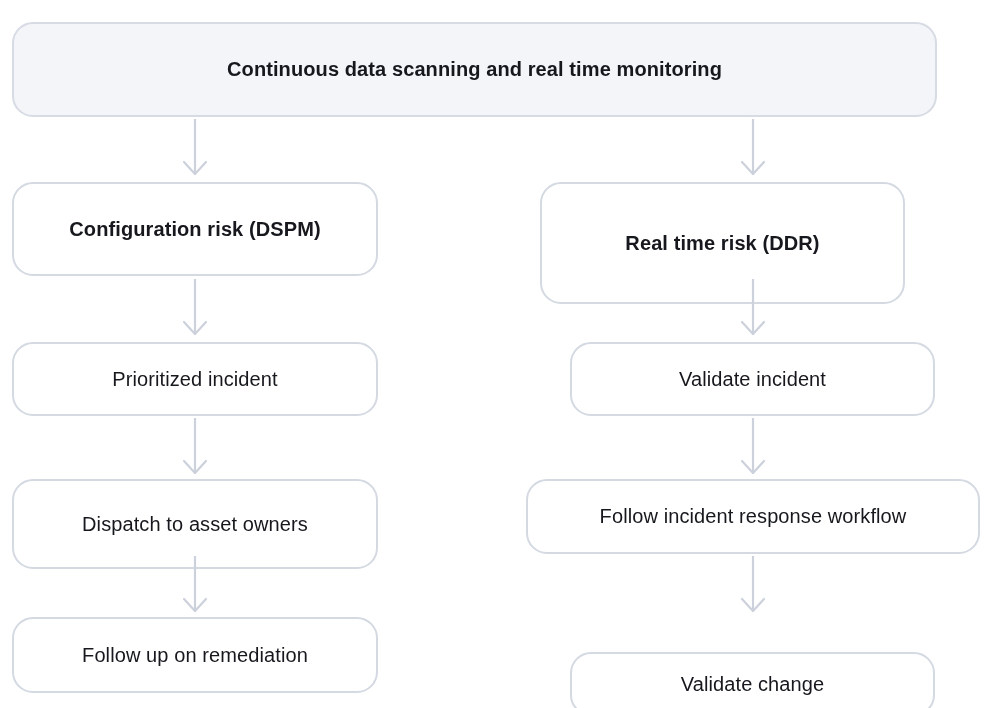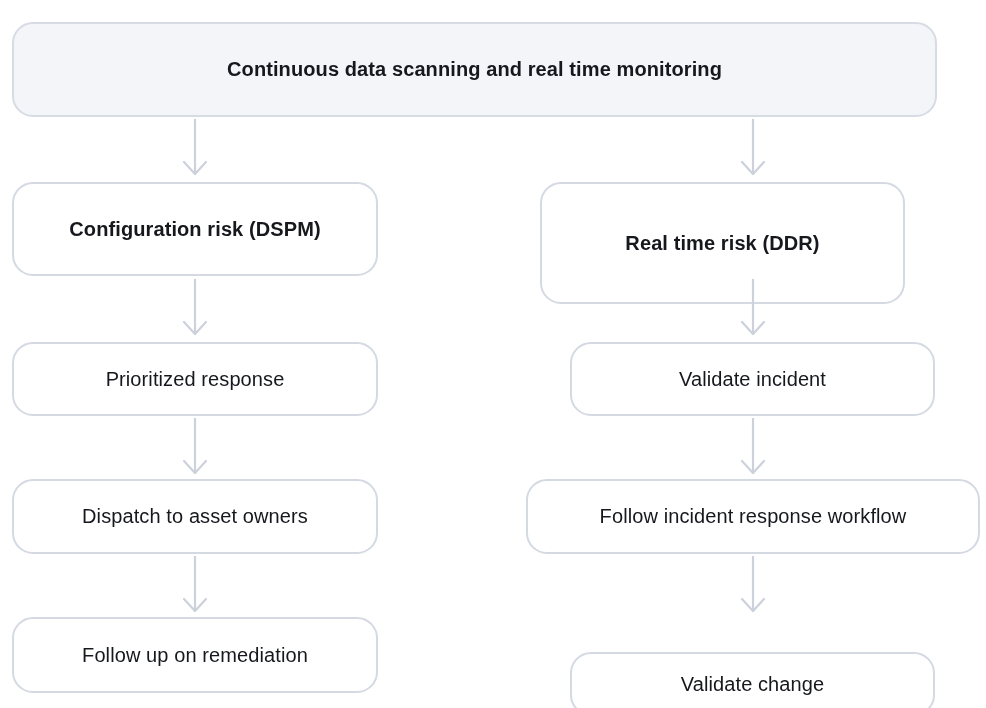--- a/index.html
+++ b/index.html
@@ -38,21 +38,21 @@
   }
   .node.title-node {
     font-weight: bold;
   }
   
   .pos-header   { left: 12px;  top: 22px;  width: 925px; height: 95px; }
   .pos-cfg      { left: 12px;  top: 182px; width: 366px; height: 94px; }
   .pos-rt       { left: 540px; top: 182px; width: 365px; height: 122px; }
   .pos-pr       { left: 12px;  top: 342px; width: 366px; height: 74px; }
   .pos-vi       { left: 570px; top: 342px; width: 365px; height: 74px; text-align: center; }
-  .pos-di       { left: 12px;  top: 479px; width: 366px; height: 75px; }
+  .pos-di       { left: 12px;  top: 479px; width: 366px; height: 90px; }
   .pos-tr       { left: 526px; top: 479px; width: 454px; height: 75px; }
   .pos-fu       { left: 12px;  top: 617px; width: 366px; height: 76px; text-align: center; }
   .pos-vc       { left: 570px; top: 652px; width: 365px; height: 64px; }
 
   .arrow {
     position: absolute;
     width: 40px;
     height: 58px;
     stroke: #ccd1dc;
     stroke-width: 2.2;
@@ -80,21 +80,21 @@
 
   <div class="node title-node pos-cfg">
     <span>Configuration risk (DSPM)</span>
   </div>
 
   <div class="node title-node pos-rt">
     <span>Real time risk (DDR)</span>
   </div>
 
   <div class="node pos-pr">
-    <span>Prioritized response</span>
+    <span>Prioritized incident</span>
   </div>
 
   <div class="node pos-di">
     <span>Dispatch to asset owners</span>
   </div>
 
   <div class="node pos-fu">
     <span>Follow up on remediation</span>
   </div>
 

